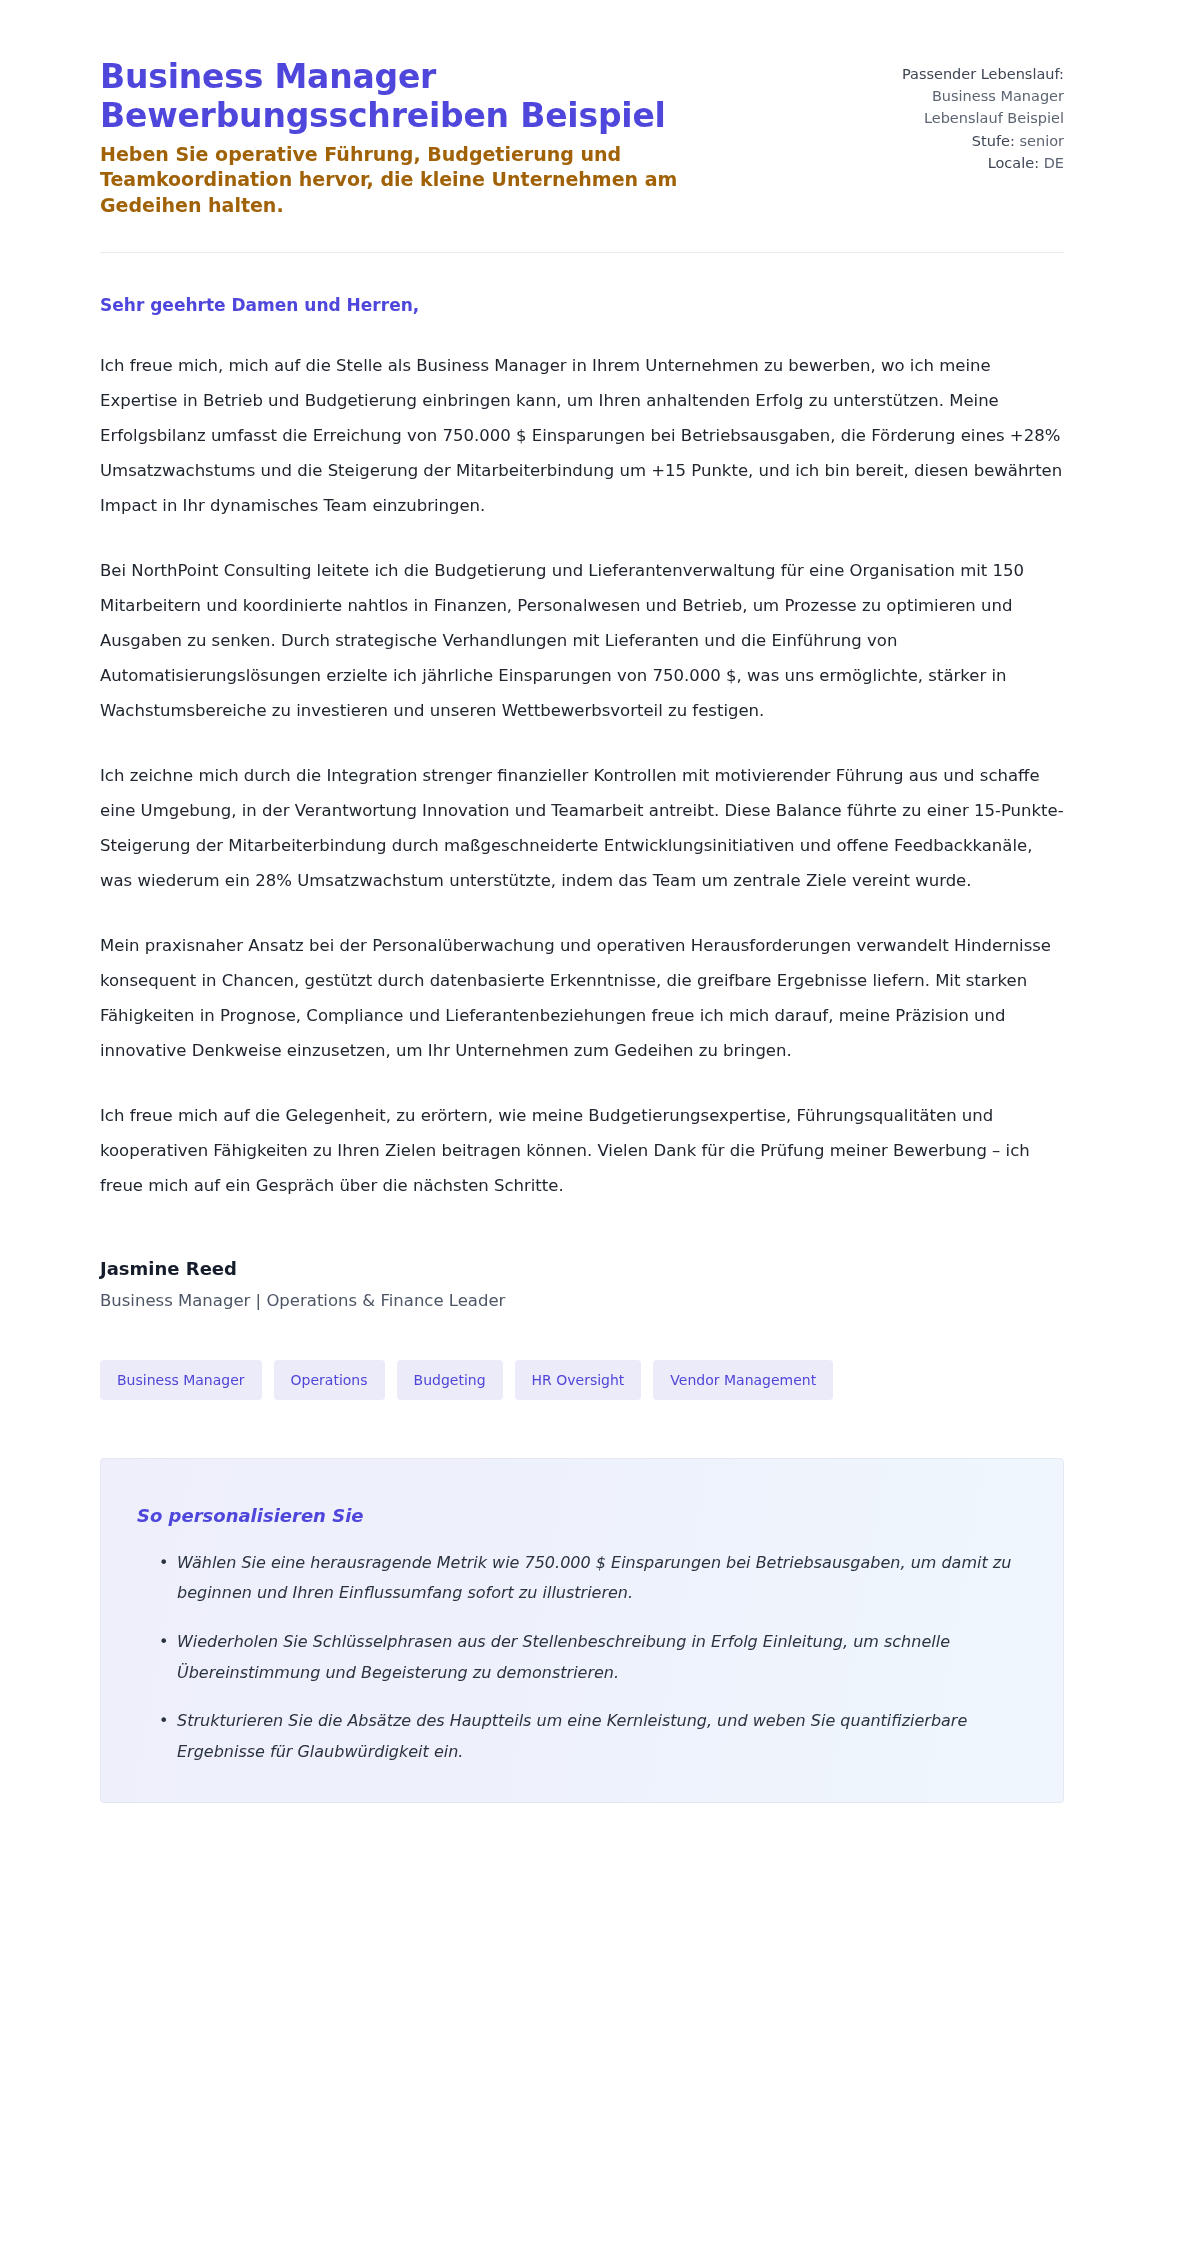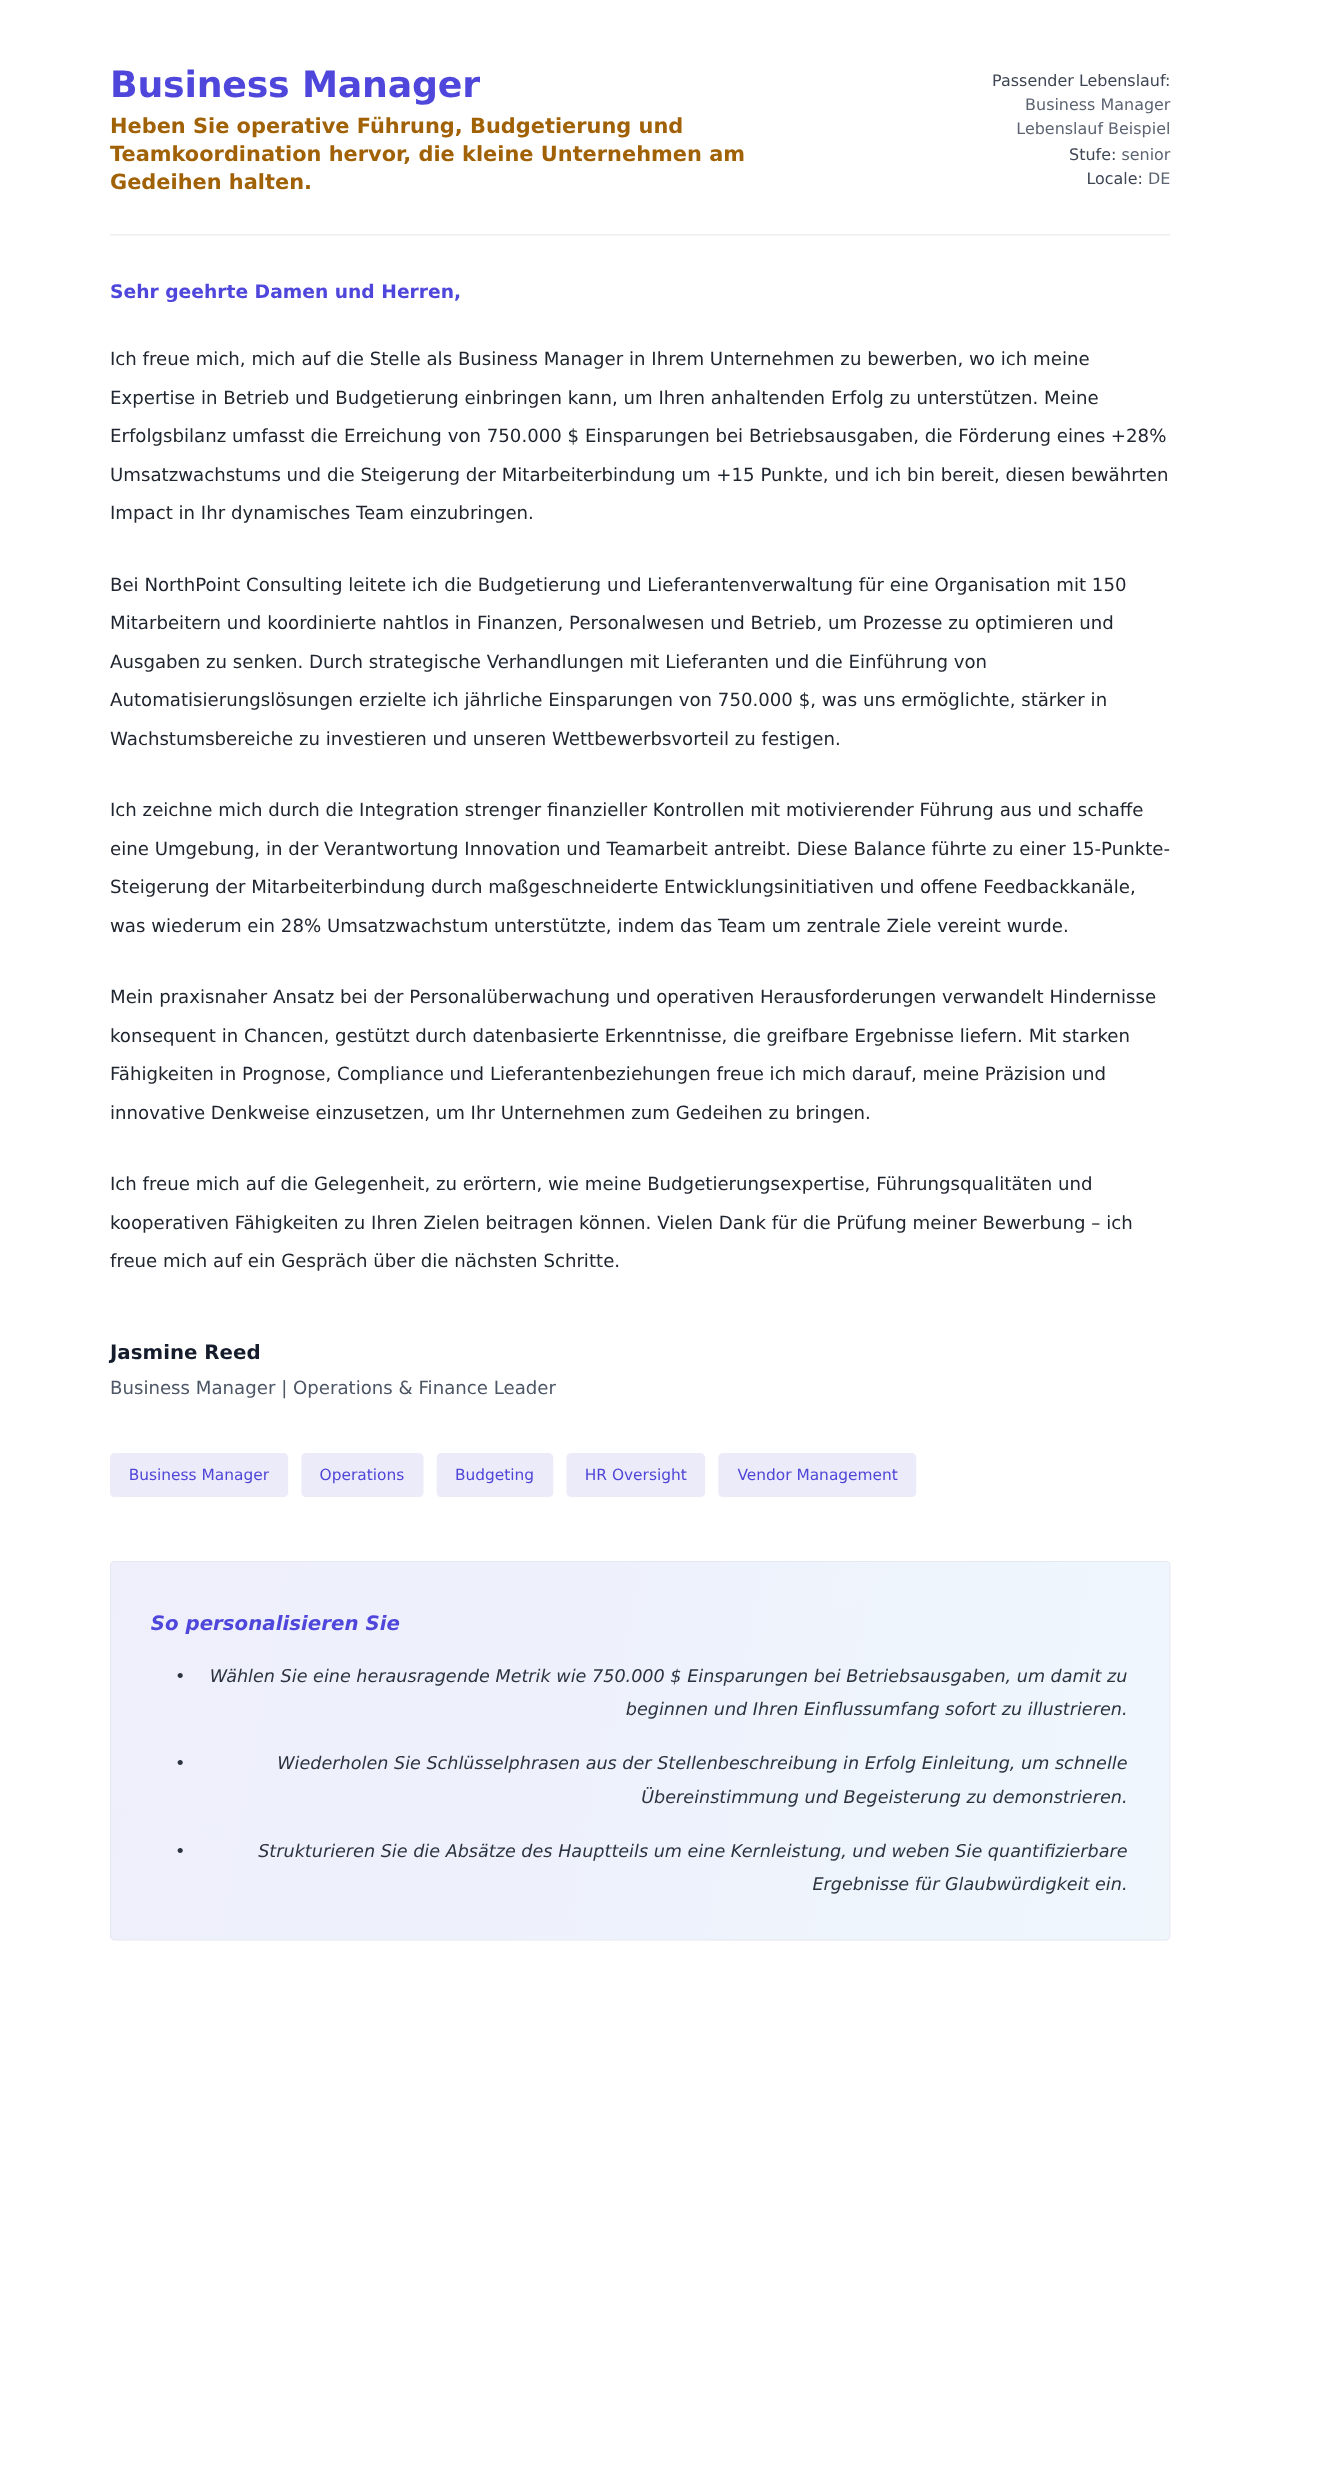--- a/index.html
+++ b/index.html
@@ -143,21 +143,20 @@
     list-style: none;
   }
   .callout-list li {
     position: relative;
     font-size: 16px;
     line-height: 1.92;
     color: #2b3340;
     margin-bottom: 18px;
     padding-left: 18px;
     max-width: 880px;
-    text-align: right;
   }
   .callout-list li:last-child { margin-bottom: 0; }
   .callout-list li::before {
     content: "\2022";
     position: absolute;
     left: 0;
     top: 0;
     color: #2b3340;
     font-size: 16px;
     line-height: 1.92;
@@ -166,20 +165,21 @@
 </head>
 <body>
 
 <div class="page">
 
   <div class="header">
 
     <div class="header-left">
       <h1 class="doc-title">
         <span>Business Manager</span><br>
+        <span>Bewerbungsschreiben Beispiel</span>
       </h1>
       <p class="doc-subtitle">Heben Sie operative Führung, Budgetierung und Teamkoordination hervor, die kleine Unternehmen am Gedeihen halten.</p>
     </div>
 
     <div class="meta">
       <div class="meta-block">
         <div class="meta-row meta-label">Passender Lebenslauf:</div>
         <div class="meta-row meta-value">Business Manager</div>
         <div class="meta-row meta-value">Lebenslauf Beispiel</div>
       </div>

